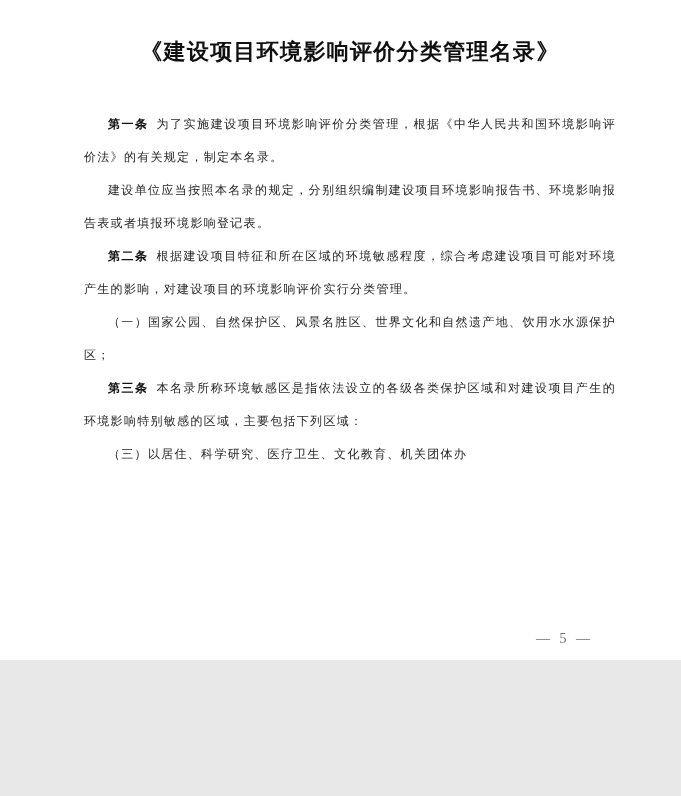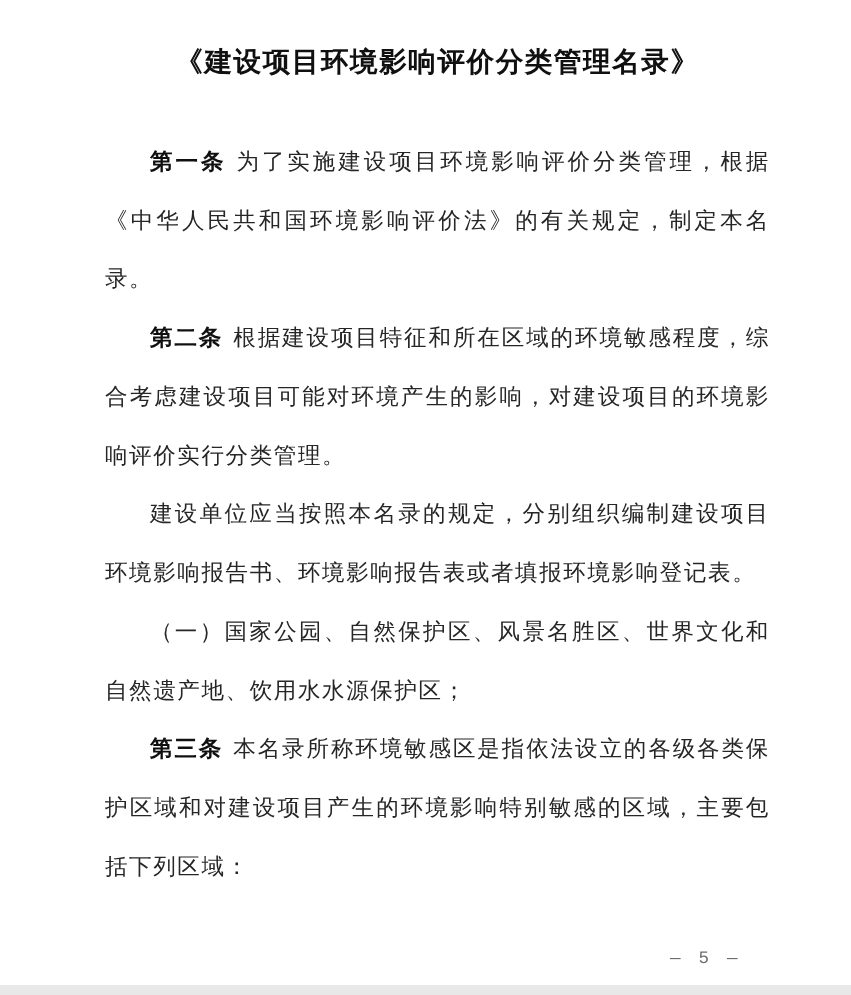--- a/index.html
+++ b/index.html
@@ -6,24 +6,24 @@
     --background:#ffffff;
     --text:#262626;
     --title:#101010;
     --page_number:#6e6e6e;
   }
   *{box-sizing:border-box;}
   html,body{margin:0;padding:0;background:#e8e8e8;}
   .page{
     position:relative;
     width:681px;
-    height:788px;
+    height:660px;
     margin:0 auto;
     background:var(--background);
-    font-family:Liberation Mono, monospace;
+    font-family:Liberation Serif, serif;
     color:var(--text);
     overflow:hidden;
     padding:38px 65px 0 84px;
   }
   .doc-title{
     margin:0;
     font-size:22px;
     line-height:28px;
     font-weight:bold;
     letter-spacing:1.3px;
@@ -35,22 +35,22 @@
     margin:20px 0 0 0;
     font-size:16px;
     line-height:22px;
     font-weight:normal;
     letter-spacing:1px;
     text-align:center;
     color:var(--text);
   }
   .doc-body{
     margin-top:42px;
-    font-size:18px;
-    line-height:47px;
+    font-size:12px;
+    line-height:33px;
     letter-spacing:1.3px;
     text-align:justify;
   }
   .doc-body p{
     margin:0;
     text-indent:2em;
   }
   .article-label{
     font-weight:bold;
     margin-right:8px;
@@ -69,25 +69,26 @@
 </style>
 </head>
 <body>
 
 <div class="page">
   <h1 class="doc-title">《建设项目环境影响评价分类管理名录》</h1>
 
   <div class="doc-body">
   <p><span class="article-label">第一条</span><span>为了实施建设项目环境影响评价分类管理，根据《中华人民共和国环境影响评价法》的有关规定，制定本名录。</span></p>
 
+  <p><span>建设单位应当按照本名录的规定，分别组织编制建设项目环境影响报告书、环境影响报告表或者填报环境影响登记表。</span></p>
+
   <p><span class="article-label">第二条</span><span>根据建设项目特征和所在区域的环境敏感程度，综合考虑建设项目可能对环境产生的影响，对建设项目的环境影响评价实行分类管理。</span></p>
-
-  <p><span>建设单位应当按照本名录的规定，分别组织编制建设项目环境影响报告书、环境影响报告表或者填报环境影响登记表。</span></p>
 
   <p><span>（一）国家公园、自然保护区、风景名胜区、世界文化和自然遗产地、饮用水水源保护区；</span></p>
 
   <p><span class="article-label">第三条</span><span>本名录所称环境敏感区是指依法设立的各级各类保护区域和对建设项目产生的环境影响特别敏感的区域，主要包括下列区域：</span></p>
 
 
+  <p><span>（三）以居住、科学研究、医疗卫生、文化教育、机关团体办</span></p>
 </div>
 
   <div class="page-number">— 5 —</div>
 </div>
 
 </body></html>

